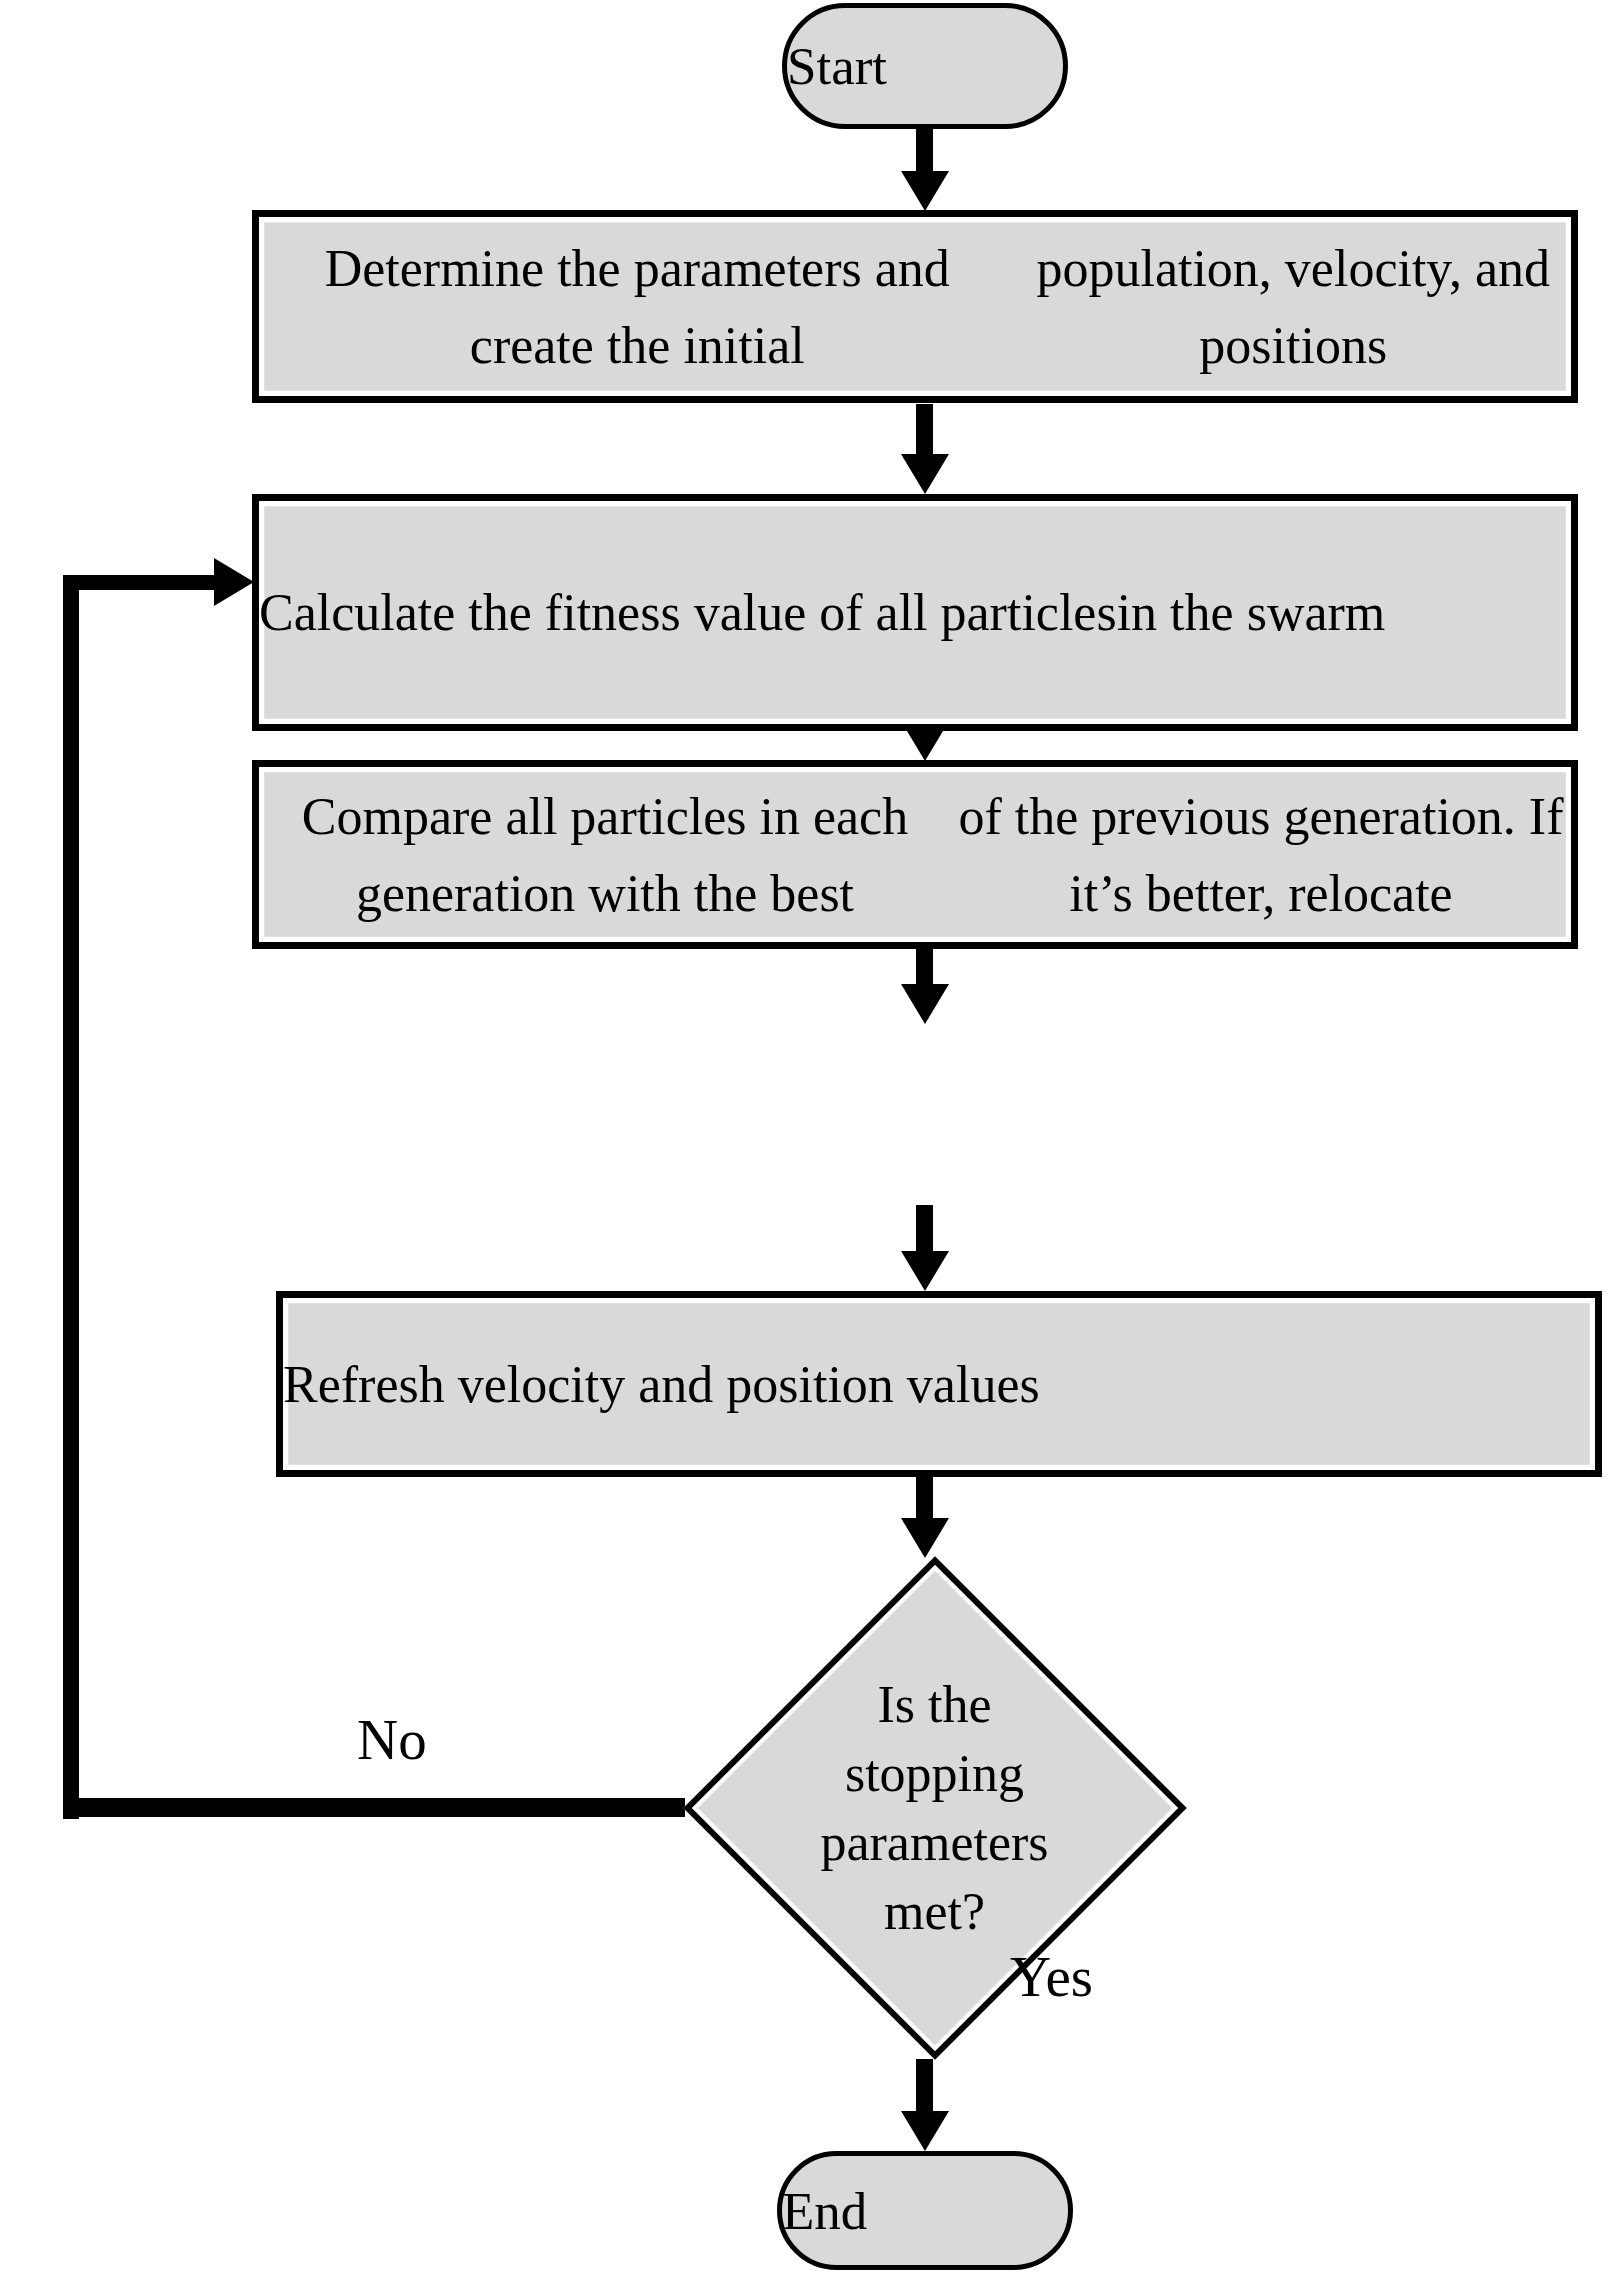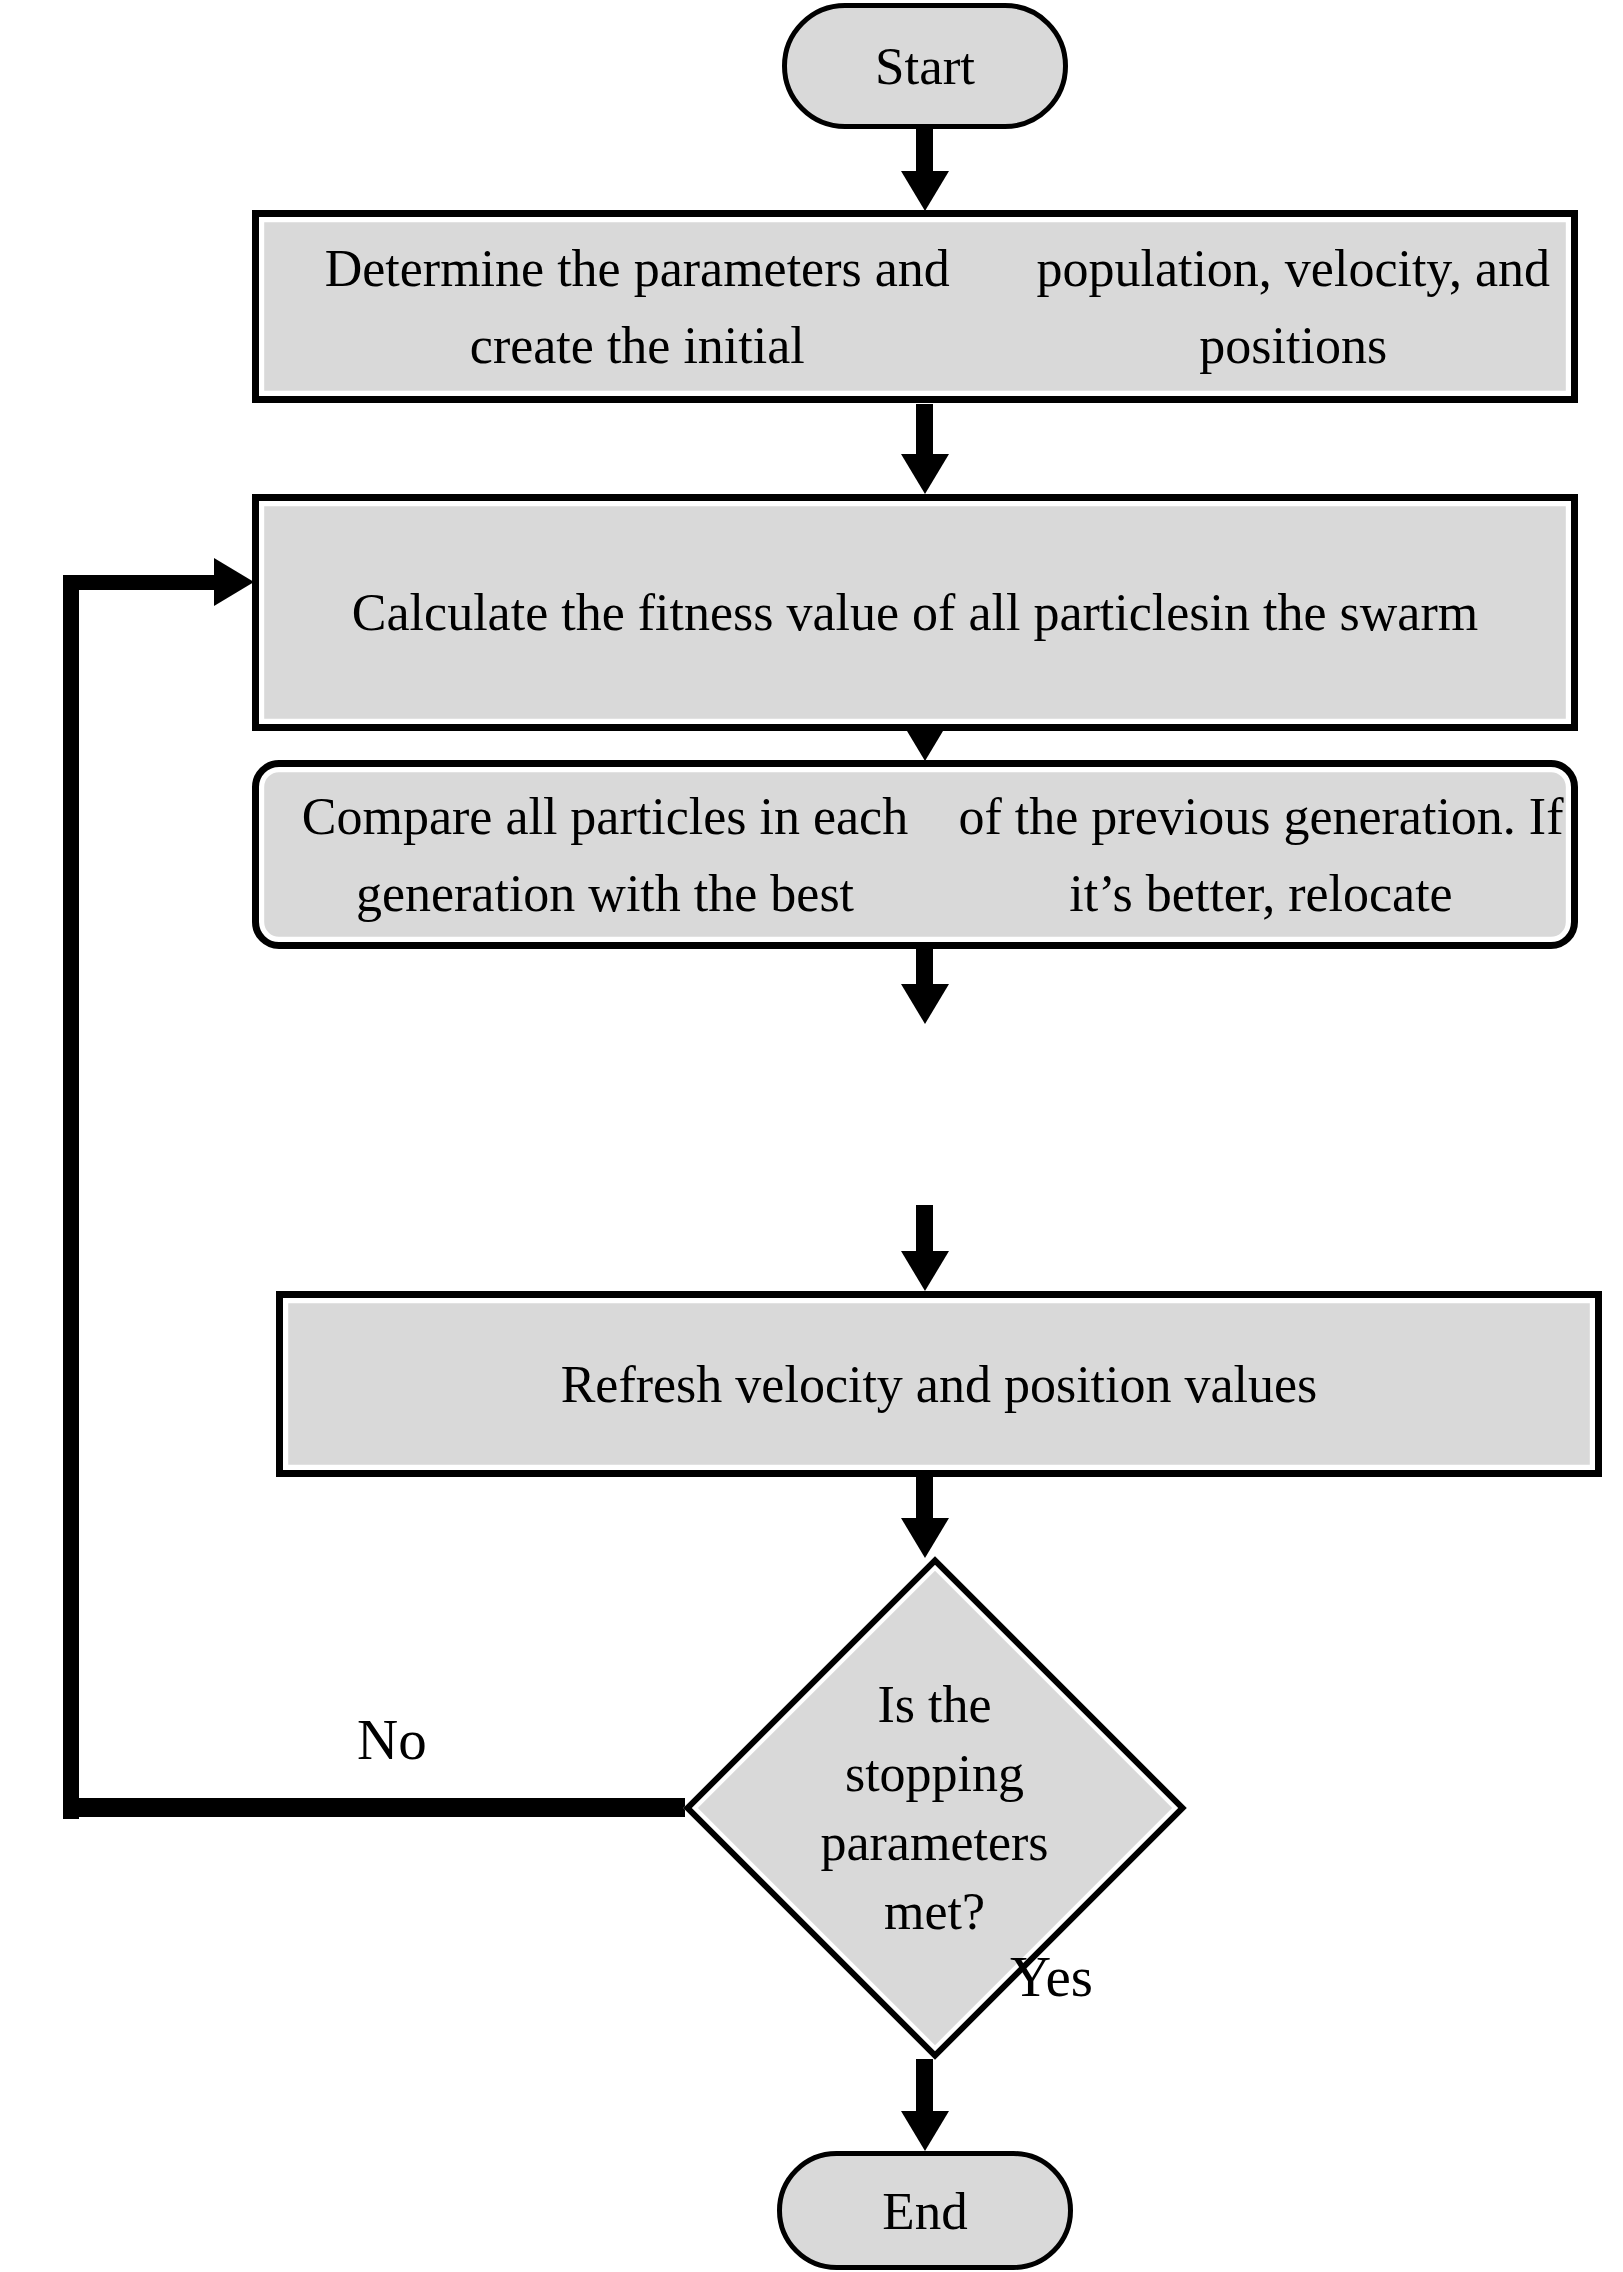--- a/index.html
+++ b/index.html
@@ -16,21 +16,21 @@
     font-family:"Liberation Serif","DejaVu Serif",serif;
     color:#000;
     overflow:hidden;
   }
   
   .node{
     position:absolute;
     box-sizing:border-box;
     background:var(--node-fill);
     border:5.2px solid var(--outline);
-    display:flex;align-items:center;justify-content:center;
+    display:flex;align-items:center;
     text-align:center;
   }
   .terminator{
     border-radius:69px;
     font-size:53px;
   }
   .process{
     border:7.7px solid var(--outline);
     box-shadow:inset 0 0 0 5.2px var(--inner);
     font-size:52px;
@@ -112,21 +112,21 @@
   <div class="node process" style="left:252px;top:210px;width:1326px;height:193px;">
     <span class="ln">Determine the parameters and create the initial</span>
     <span class="ln">population, velocity, and positions</span>
   </div>
 
   <div class="node process" style="left:252px;top:494px;width:1326px;height:237px;">
     <span class="ln">Calculate the fitness value of all particles</span>
     <span class="ln">in the swarm</span>
   </div>
 
-  <div class="node process" style="left:252px;top:760px;width:1326px;height:189px;border-radius:27px;">
+  <div class="node process" style="left:252px;top:760px;width:1326px;height:189px;">
     <span class="ln">Compare all particles in each generation with the best</span>
     <span class="ln">of the previous generation. If it’s better, relocate</span>
   </div>
 
 
   <div class="node process" style="left:252px;top:1291px;width:1326px;height:186px;margin-left:24px;">
     <span class="ln">Refresh velocity and position values</span>
   </div>
 
   <div class="diamond-shape" style="left:757px;top:1630px;width:356px;height:356px;"></div>

